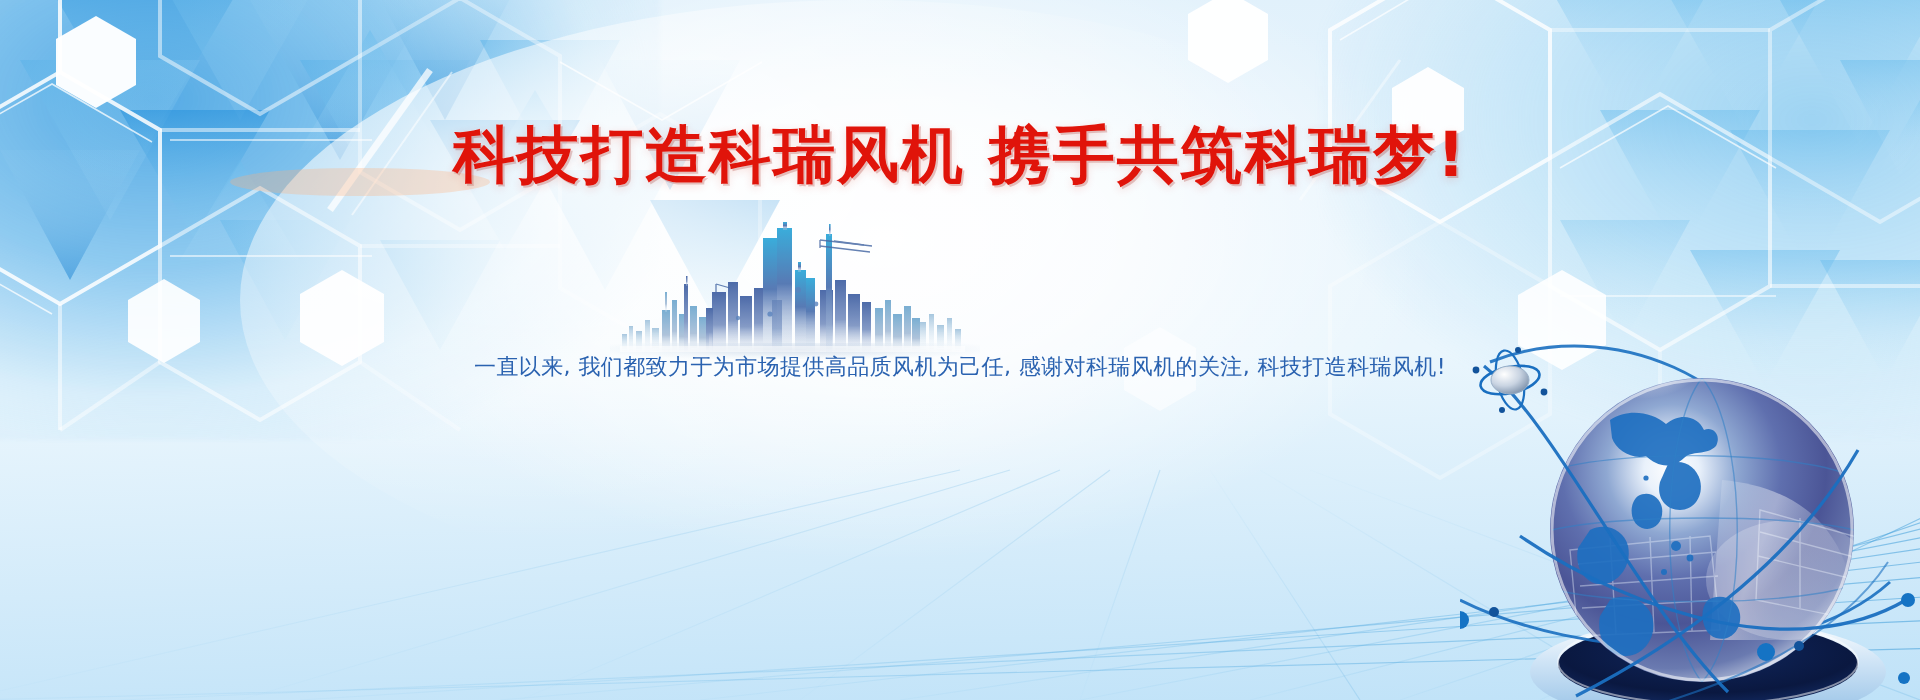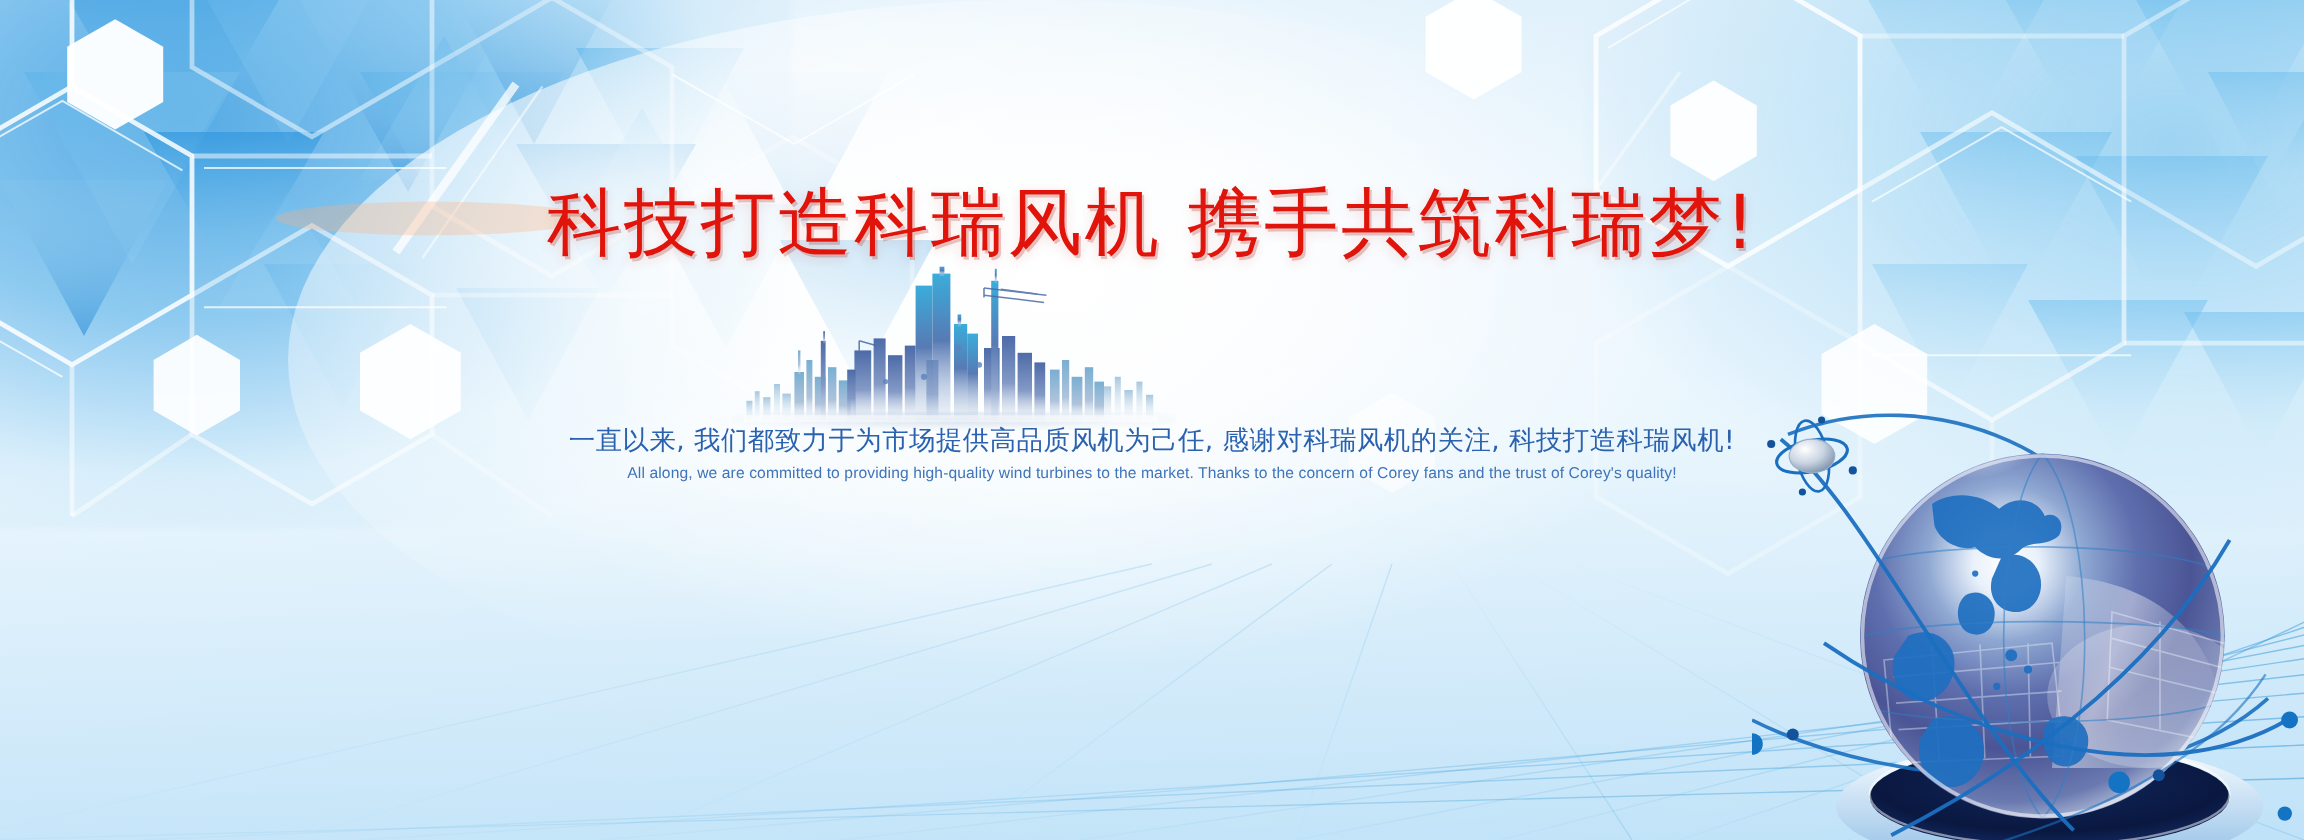--- a/index.html
+++ b/index.html
@@ -40,30 +40,29 @@
 
   svg.deco { position:absolute; inset:0; width:1920px; height:700px; }
 
   
   #headline {
     position:absolute;
     left:0; right:0; top:122px;
     text-align:center;
     font-size:62px;
     line-height:1.05;
-    font-weight:normal;
+    font-weight:bold;
     letter-spacing:2px;
     color:#e0140a;
     font-family:"DejaVu Sans", "Liberation Sans", sans-serif;
     text-shadow:
       0 0 1px rgba(255,255,255,0.65),
       2px 2px 0 rgba(150,12,6,0.22),
       0 3px 10px rgba(210,30,15,0.16);
     white-space:nowrap;
-    margin-top:31px;
   }
 
   
   #skyline {
     position:absolute;
     left:620px; top:222px;
     width:345px; height:130px;
     opacity:0.92;
   }
   #skyline svg { width:100%; height:100%; display:block; }
@@ -361,21 +360,20 @@
         <circle cx="196" cy="82" r="2.4"></circle>
       </g>
 
       <rect x="0" y="124" width="345" height="6" fill="#ffffff" opacity="0.55"></rect>
     </svg>
   </div>
 
   <div id="headline">科技打造科瑞风机  携手共筑科瑞梦!</div>
 
   <div id="sub-cn">一直以来, 我们都致力于为市场提供高品质风机为己任, 感谢对科瑞风机的关注, 科技打造科瑞风机!</div>
-  <div id="sub-en">All along, we are committed to providing high-quality wind turbines to the market. Thanks to the concern of Corey fans and the trust of Corey's quality!</div>
 
   <div id="globe-wrap">
     <svg viewBox="0 0 470 430">
       <defs>
         <radialGradient id="sphere" cx="0.40" cy="0.30" r="0.82">
           <stop offset="0%" stop-color="#ffffff"></stop>
           <stop offset="11%" stop-color="#e9f1fb"></stop>
           <stop offset="26%" stop-color="#8fa8d2"></stop>
           <stop offset="44%" stop-color="#5f6fae"></stop>
           <stop offset="62%" stop-color="#4b5596"></stop>

